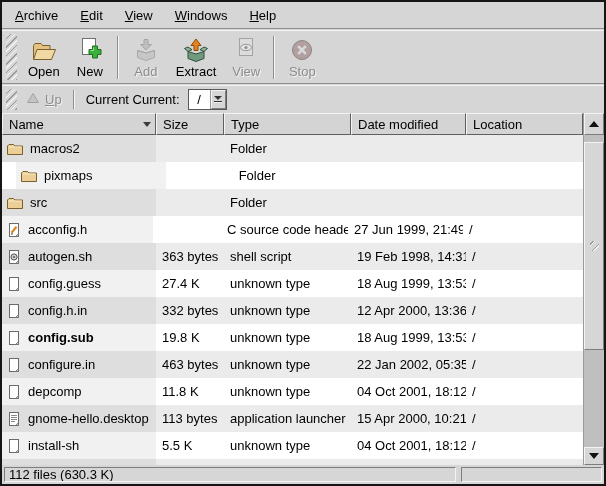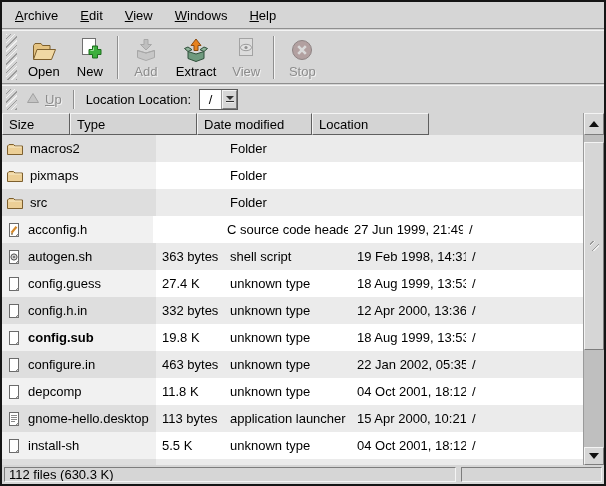--- a/index.html
+++ b/index.html
@@ -160,33 +160,37 @@
 
   <div class="locationbar">
     <div class="handle"></div>
     <div class="up-btn">
       <span><svg width="14" height="12" viewBox="0 0 14 12">
             <path d="M7 1.5 L12.5 10.5 H1.5 Z" fill="#bdbdbd" stroke="#8a8a8a"></path>
           </svg></span>
       <span class="up-label"><span class="key">U</span><span>p</span></span>
     </div>
     <div class="vsep"></div>
-    <span class="loc-label">Location Location:</span>
+    <span class="loc-label">Current Current:</span>
     <div class="combo">
       <div class="combo-value">/</div>
       <div class="combo-arrow">
           <span class="tri"></span>
           <span class="bar"></span>
         </div>
     </div>
   </div>
 
   <div class="list-area">
     <div class="list-left">
       <div class="header-row" id="header-row">
+          <div class="hcell" style="width: 154px;">
+            <span>Name</span>
+            <span class="sort-tri"></span>
+          </div>
           <div class="hcell" style="width: 68px;">
             <span>Size</span>
           </div>
           <div class="hcell" style="width: 127px;">
             <span>Type</span>
           </div>
           <div class="hcell" style="width: 115px;">
             <span>Date modified</span>
           </div>
           <div class="hcell" style="width: 117px;">
@@ -203,21 +207,21 @@
                 </svg>
               </span>
               <span>macros2</span>
             </div>
             <div class="cell cell-size" style="width: 68px; padding-left: 6px;"></div>
             <div class="cell cell-type" style="width: 127px; padding-left: 6px;">Folder</div>
             <div class="cell cell-date" style="width: 115px; padding-left: 6px;"></div>
             <div class="cell cell-location" style="width: 117px; padding-left: 6px;"></div>
           </div>
           <div class="frow">
-            <div class="cell cell-name" style="width: 154px;">
+            <div class="cell cell-name" style="width: 154px; margin-left: 14px;">
               <span style="display: inline-flex;">
                 <svg width="18" height="16" viewBox="0 0 18 16">
                   <path d="M1.5 13.5 V5 L3 3.5 h4.5 L9 5 h7.5 v8.5 Z" fill="#eccf96" stroke="#7d5f2d"></path>
                   <path d="M2.5 6 h13" stroke="#f8ebc8" fill="none"></path>
                 </svg>
               </span>
               <span>pixmaps</span>
             </div>
             <div class="cell cell-size" style="width: 68px; padding-left: 6px;"></div>
             <div class="cell cell-type" style="width: 127px; padding-left: 6px;">Folder</div>

